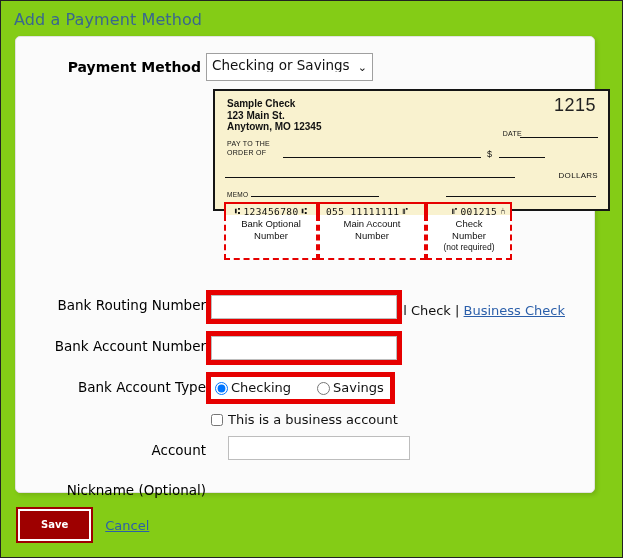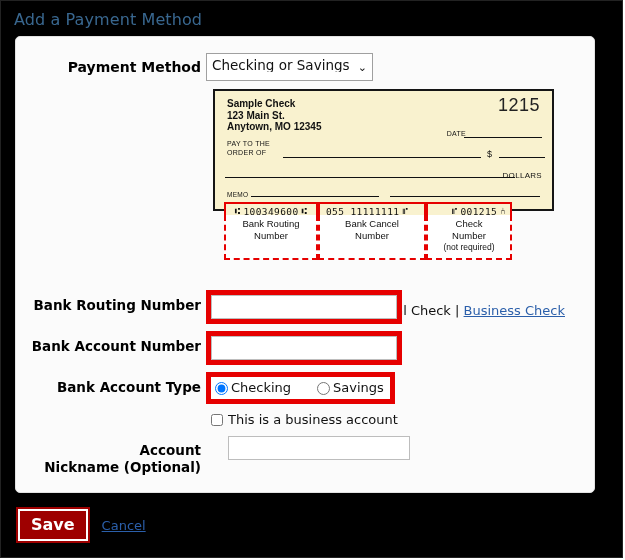--- a/index.html
+++ b/index.html
@@ -16,21 +16,21 @@
     color: #000000;
     overflow: hidden;
   }
   .page-frame {
     position: absolute;
     left: 0; top: 0;
     width: 623px;
     height: 558px;
     border: 1px solid #222222;
     box-sizing: border-box;
-    background: #000000;
+    background: #84cc16;
   }
   .page-title {
     position: absolute;
     left: 13px;
     top: 9px;
     font-size: 16px;
     color: #39678f;
     font-family: "DejaVu Sans", sans-serif;
     letter-spacing: 0.1px;
     white-space: nowrap;
@@ -97,21 +97,21 @@
 
   
   .check-area {
     position: absolute;
     left: 197px;
     top: 52px;
     width: 352px;
   }
   .check {
     position: relative;
-    width: 341px;
+    width: 397px;
     height: 122px;
     background: #f9f2cf;
     border: 2px solid #151515;
     box-sizing: border-box;
     font-family: "Liberation Sans", sans-serif;
   }
   .check-name {
     position: absolute;
     left: 12px;
     top: 7px;
@@ -296,24 +296,23 @@
     width: 100%;
   }
   .frow {
     display: flex;
     align-items: flex-start;
     margin-bottom: 7px;
   }
   .flabel {
     width: 190px;
     text-align: right;
-    font-weight: bold;
+    font-weight: normal;
     font-size: 13.5px;
     font-family: "DejaVu Sans", sans-serif;
-    padding-right: 5px;
     padding-top: 7px;
     box-sizing: border-box;
     white-space: nowrap;
     line-height: 17px;
   }
   .flabel.two-line { padding-top: 6px; }
   .hl-box {
     border: 5px solid #e60000;
     padding: 0;
     display: inline-block;
@@ -368,41 +367,42 @@
   }
   .biz-row input[type=checkbox] {
     margin: 0;
     width: 12px;
     height: 12px;
   }
   .nickname-label-2 {
     display: block;
     text-align: right;
     white-space: nowrap;
+    margin-top: 23px;
   }
 
   
   .footer {
     position: absolute;
     left: 17px;
     top: 508px;
     display: flex;
     align-items: center;
     gap: 14px;
   }
   .save-btn {
     background: #9e0000;
     color: #ffffff;
     font-weight: bold;
-    font-size: 16px;
+    font-size: 10px;
     font-family: "DejaVu Sans", sans-serif;
     border: none;
     outline: 2px solid #9e0000;
     box-shadow: inset 0 0 0 2px #ffffff;
-    padding: 9px 13px;
+    padding: 9px 23px;
     cursor: pointer;
     line-height: 14px;
   }
   .cancel-link {
     color: #2b5faa;
     text-decoration: underline;
     font-size: 13px;
     font-family: "DejaVu Sans", sans-serif;
     cursor: pointer;
   }
@@ -452,41 +452,41 @@
         <div class="dollars-line"></div>
         <div class="dollars-label">DOLLARS</div>
 
         <div class="memo-label">MEMO</div>
         <div class="memo-line"></div>
         <div class="sig-line"></div>
 
         <div class="micr">
           <div class="micr-cell micr-routing">
             <span class="micr-sym">⑆</span>
-            <span>100349600</span>
+            <span>123456780</span>
             <span class="micr-sym">⑆</span>
           </div>
           <div class="micr-cell micr-account">
             <span>055 11111111</span>
             <span class="micr-sym">⑈</span>
           </div>
           <div class="micr-cell micr-check">
             <span class="micr-sym">⑈</span>
             <span>001215</span>
             <span class="micr-sym">⑃</span>
           </div>
         </div>
 
         <div class="callouts">
           <div class="callout callout-routing">
-            <span>Bank Routing</span><br>
+            <span>Bank Optional</span><br>
             <span>Number</span>
           </div>
           <div class="callout callout-account">
-            <span>Bank Cancel</span><br>
+            <span>Main Account</span><br>
             <span>Number</span>
           </div>
           <div class="callout callout-check">
             <span>Check</span><br>
             <span>Number</span><br>
             <span class="small">(not required)</span>
           </div>
         </div>
       </div>
 

